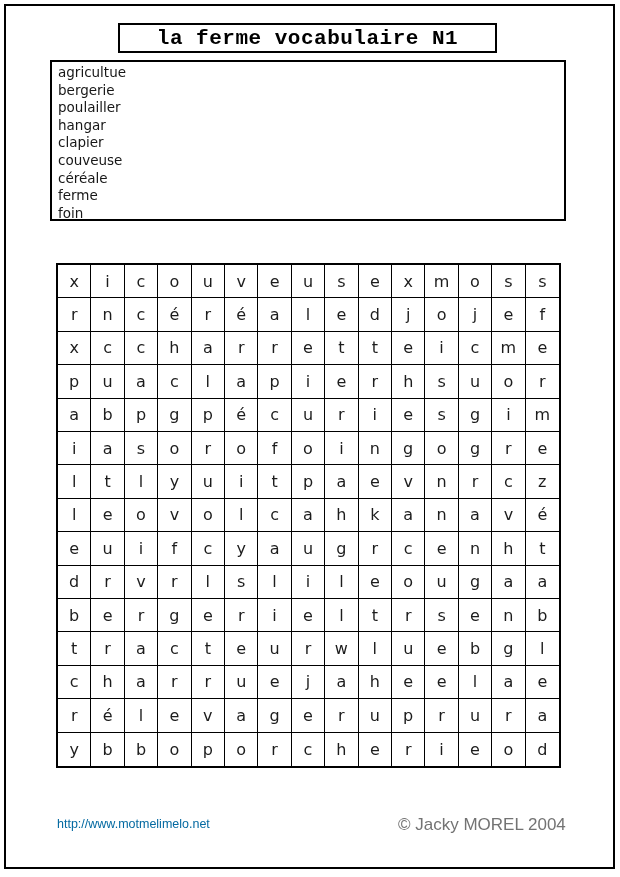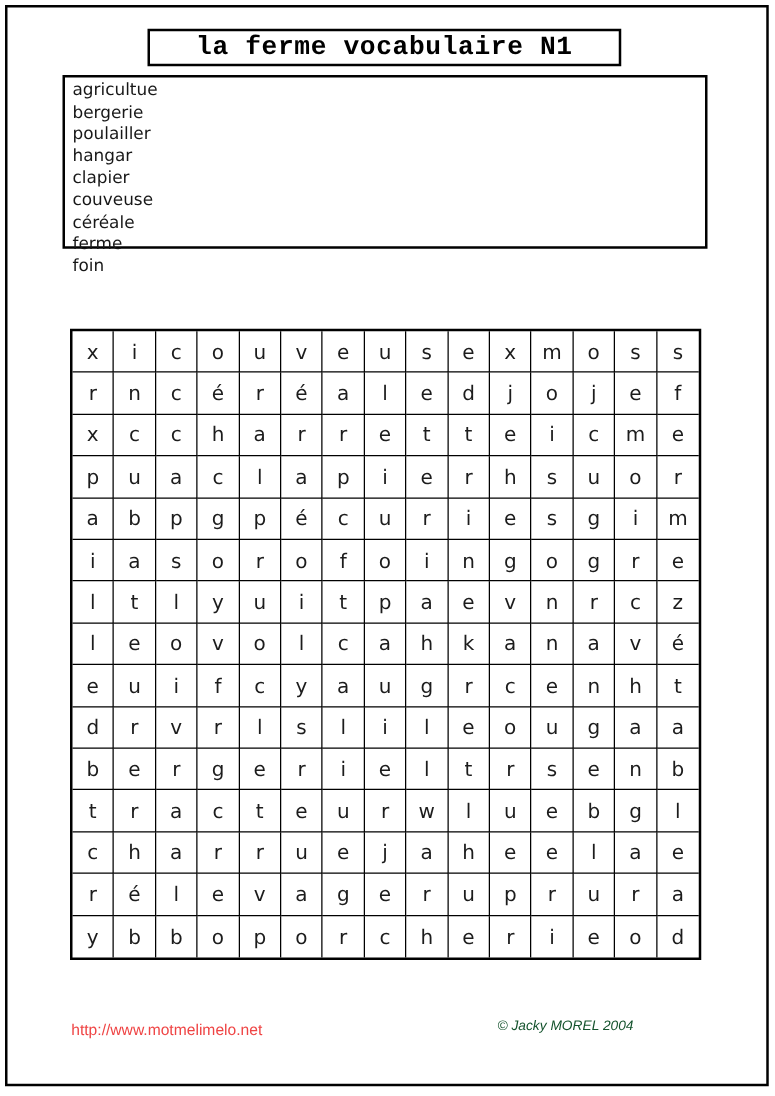--- a/index.html
+++ b/index.html
@@ -36,21 +36,21 @@
   .title-box .title-text {
     font-size: 21px;
     font-weight: bold;
     letter-spacing: 0.5px;
     white-space: nowrap;
     font-family: Liberation Mono, monospace;
   }
   .word-box {
     position: absolute;
     left: 50px; top: 60px;
-    width: 516px; height: 139px;
+    width: 516px; height: 161px;
     border: 2px solid #000;
     box-sizing: border-box;
     background: #fff;
   }
   .word-col {
     position: absolute;
     top: 2px;
   }
   .word-col.c0 { left: 6px; }
   .word-col.c1 { left: 130px; }
@@ -81,30 +81,29 @@
     font-size: 16px;
     color: #1c1c1c;
   }
   .cell:nth-child(15n) { border-right: none; }
   .cell:nth-last-child(-n+15) { border-bottom: none; }
   .footer-url {
     position: absolute;
     left: 57px; top: 817px;
     font-family: "Liberation Sans", sans-serif;
     font-size: 12.5px;
-    color: #ef4444;
+    color: #0369a1;
     white-space: nowrap;
   }
   .footer-copyright {
     position: absolute;
     left: 398px; top: 815px;
     font-family: "Liberation Sans", sans-serif;
-    font-style: italic;
-    font-size: 11px;
-    color: #14532d;
+    font-size: 17px;
+    color: #737373;
     white-space: nowrap;
   }
 </style>
 </head>
 <body>
 
 <div class="page-frame"></div>
 
 <div class="title-box">
   <span class="title-text">la ferme vocabulaire N1</span>

